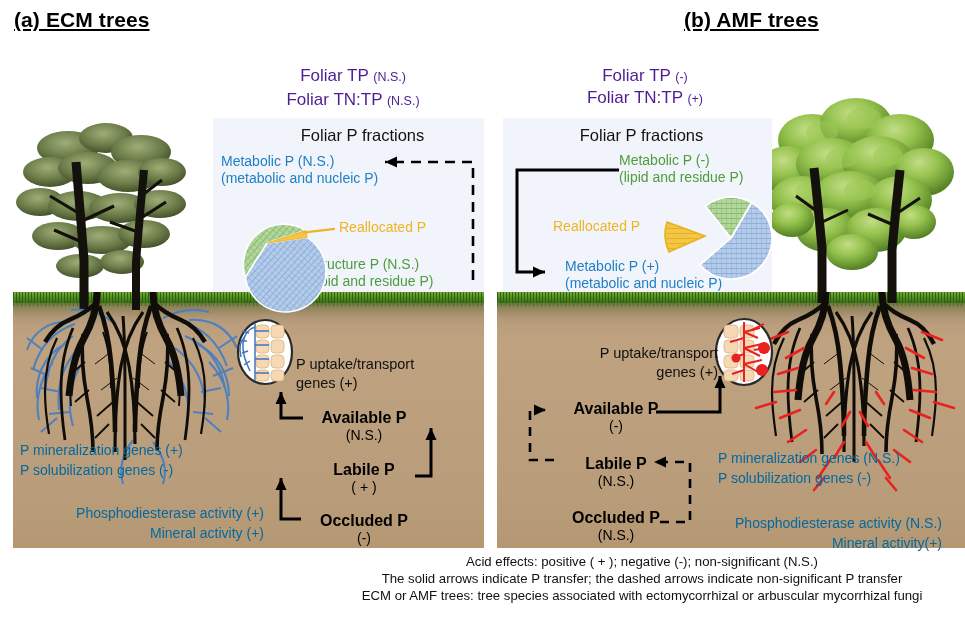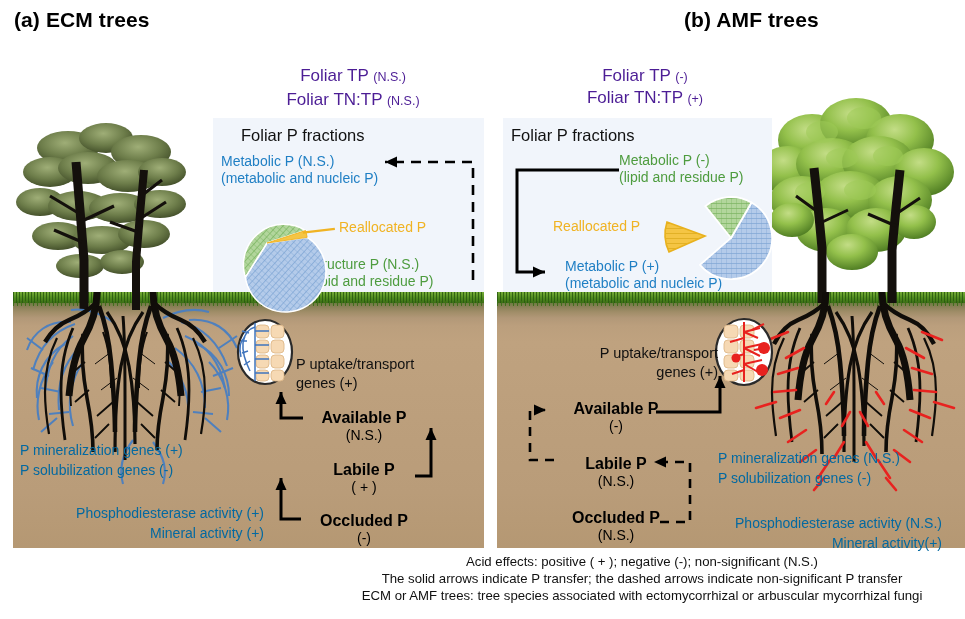--- a/index.html
+++ b/index.html
@@ -12,21 +12,21 @@
     position: relative;
     width: 965px; height: 619px;
     background: #ffffff;
     overflow: hidden;
   }
   .abs { position: absolute; }
 
   
   .panel-title {
     font-size: 21px; font-weight: bold; color: #000;
-    letter-spacing: 0.1px; white-space: nowrap;
+    letter-spacing: 0.1px; white-space: nowrap; text-decoration: underline;
   }
 
   
   .soil {
     overflow: hidden;
     background: linear-gradient(to bottom,
        #4f8a22 0px, #5d9c28 5px, #4a7d1f 9px,
        #6e7a43 11px, #8b8158 15px, #a08d68 20px,
        #b29878 26px, #bb9f7d 34px, #bfa27f 50px,
        #bda07d 100px, #b99c79 200px, #b59873 255px);
@@ -41,21 +41,21 @@
   }
   .soil-grass::after {
     content:""; position:absolute; left:0; right:0; bottom:-3px; height:5px;
     background: repeating-linear-gradient(88deg,
       rgba(60,110,22,.9) 0 1px, rgba(0,0,0,0) 1px 4px);
   }
 
   
   .foliar-box { background: #f1f5fb; }
   .foliar-box-title {
-    font-size: 16.5px; color: #111; text-align: left; white-space: nowrap; padding-left: 28px;
+    font-size: 16.5px; color: #111; text-align: center; white-space: nowrap; padding-left: 28px;
   }
   .lbl { font-size: 14px; white-space: nowrap; line-height: 1.22; }
   .lbl-metabolic { color: #1f7fc4; }
   .lbl-structure { color: #4e9c3f; }
   .lbl-realloc   { color: #f0b323; font-weight: normal; }
 
   
   .tp-line { font-size: 17px; color:#4c1d95; white-space:nowrap; text-align:center; }
   .tp-line .sig { font-size: 12.5px; }
 

